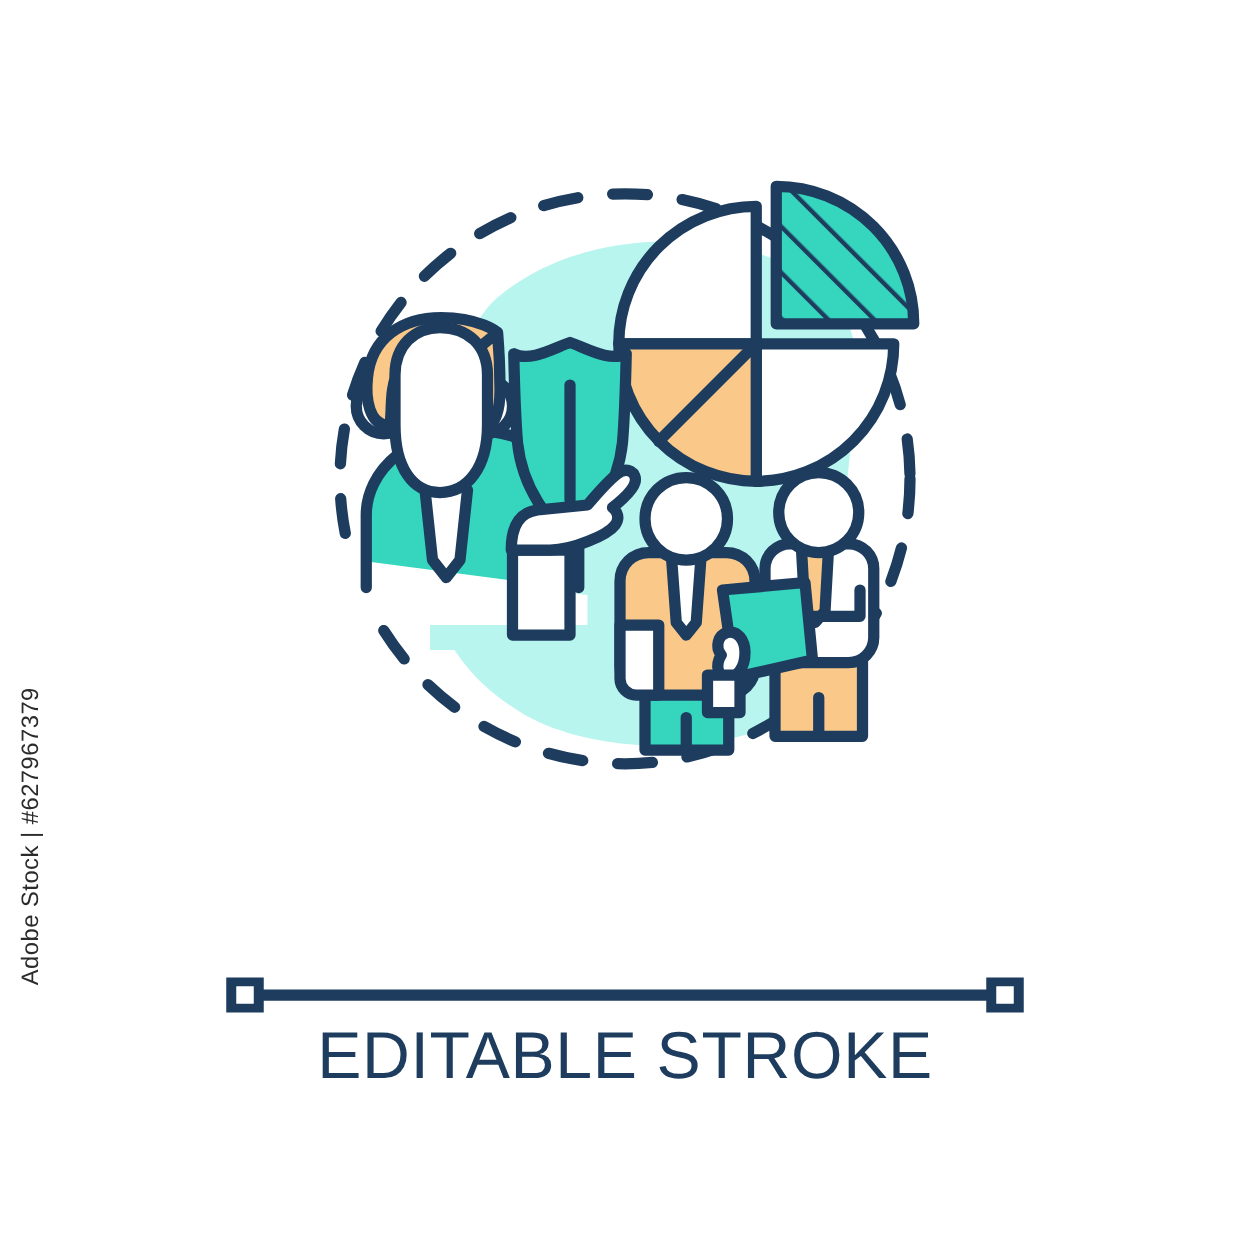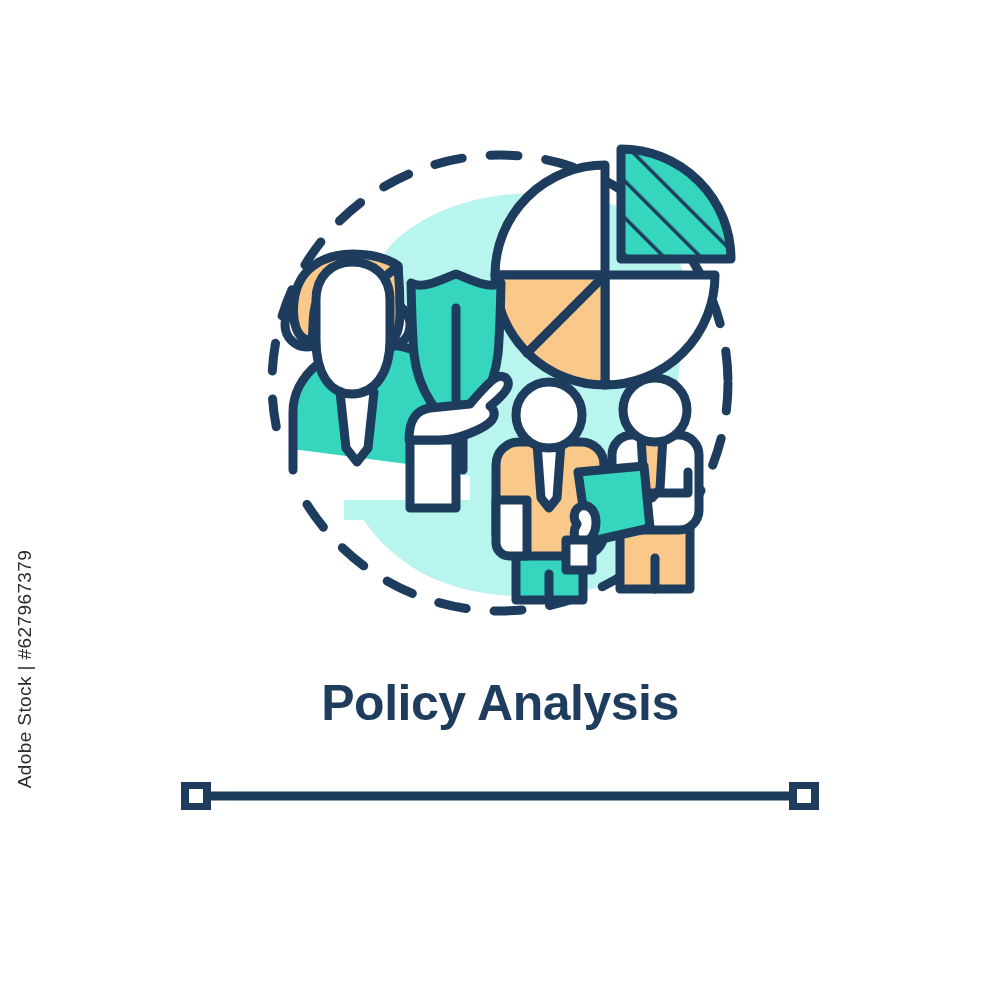--- a/index.html
+++ b/index.html
@@ -216,26 +216,26 @@
       <circle cx="549" cy="415" r="33" fill="#ffffff" stroke="#1d3c5e" stroke-width="9"></circle>
     </g>
 
     <g>
       <path d="M578 472 L644 466 L650 528 L588 542 Z" fill="#35d6bd" stroke="#1d3c5e" stroke-width="9" stroke-linejoin="round"></path>
       <path d="M577 524 C572 518, 574 508, 582 506 C590 504, 596 512, 596 522 C596 534, 590 542, 582 542 C574 542, 572 532, 577 524 Z" fill="#ffffff" stroke="#1d3c5e" stroke-width="9" stroke-linejoin="round"></path>
       <path d="M566 540 L592 540 L592 570 L566 570 Z" fill="#ffffff" stroke="#1d3c5e" stroke-width="9" stroke-linejoin="round"></path>
     </g>
   </svg>
 
-  <div class="title-block">
-    <span class="title-text">Policy Analysis</span>
-  </div>
 
   <svg class="divider" viewBox="0 0 1000 28">
     <line x1="196" y1="14" x2="804" y2="14" stroke="#1d3c5e" stroke-width="9"></line>
     <rect x="185" y="3" width="22" height="22" fill="#ffffff" stroke="#1d3c5e" stroke-width="8"></rect>
     <rect x="793" y="3" width="22" height="22" fill="#ffffff" stroke="#1d3c5e" stroke-width="8"></rect>
   </svg>
 
+  <div class="subtitle-block">
+    <span class="subtitle-text">EDITABLE STROKE</span>
+  </div>
 
   <div class="watermark-left">Adobe Stock | #627967379</div>
 
 </div>
 
 </body></html>

